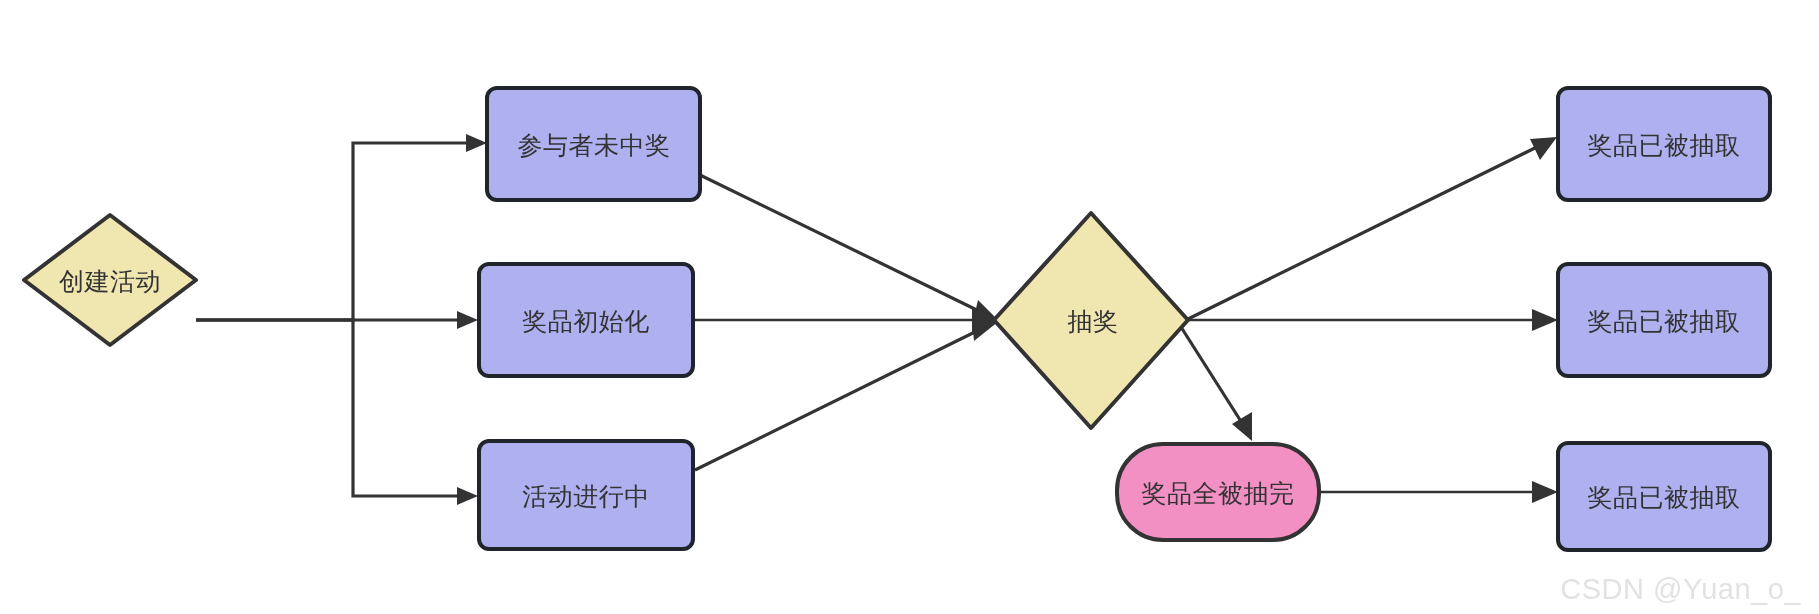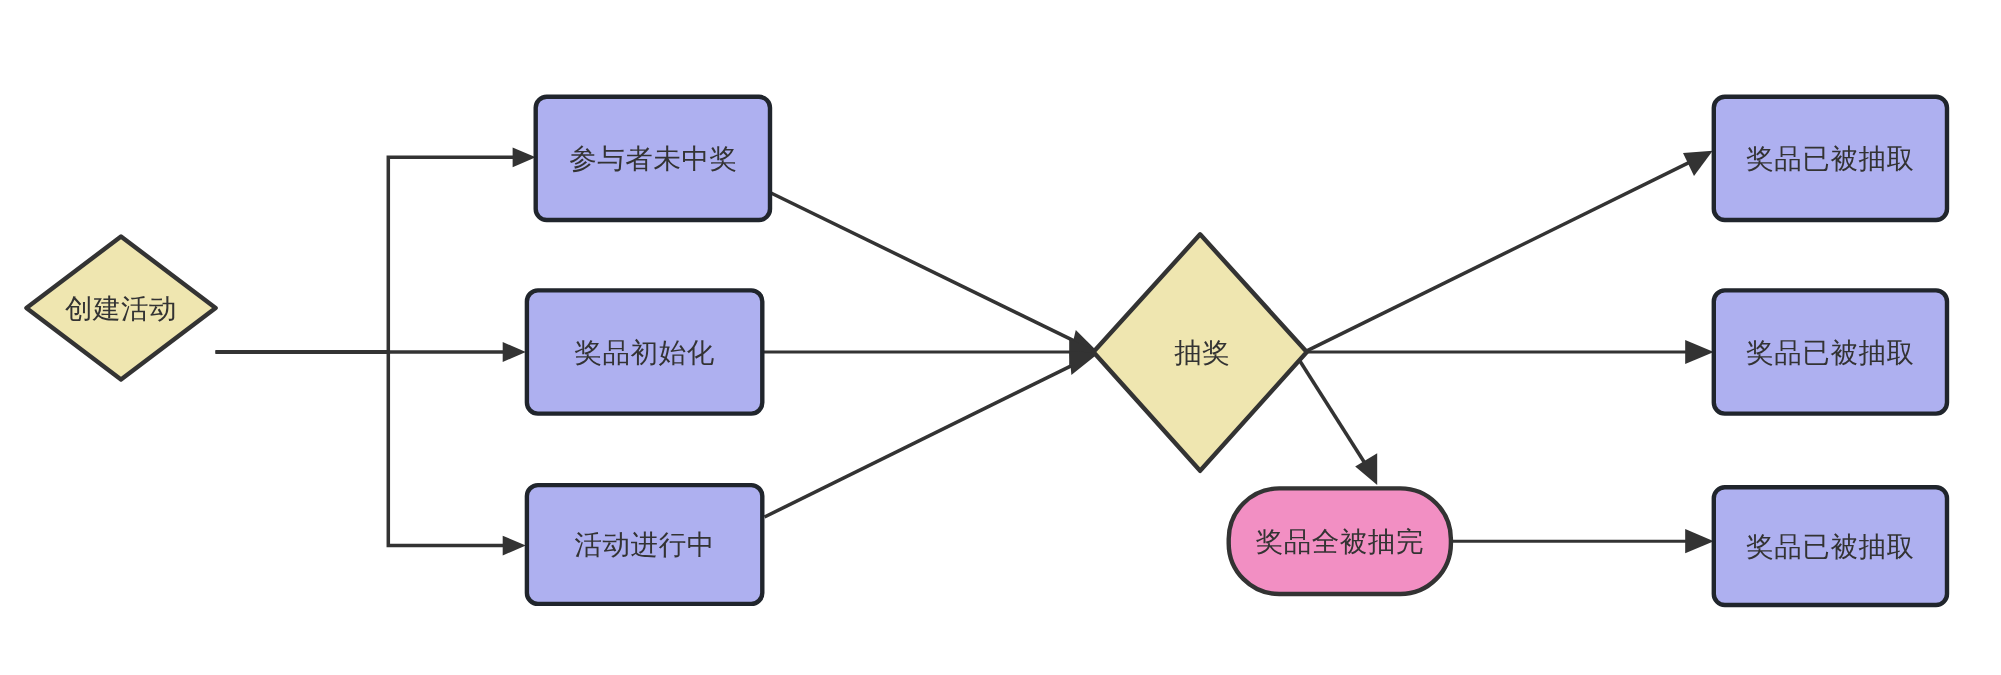--- a/index.html
+++ b/index.html
@@ -161,14 +161,15 @@
       </g>
 
       <g>
         <rect x="1117" y="444" width="202" height="96" rx="46" ry="46" fill="#f28fc3" stroke="#333333" stroke-width="4"></rect>
         <text class="node-label" x="1218" y="493">奖品全被抽完</text>
       </g>
 
     </g>
   </svg>
 
+  <div class="watermark">CSDN @Yuan_o_</div>
 
 </div>
 
 </body></html>

